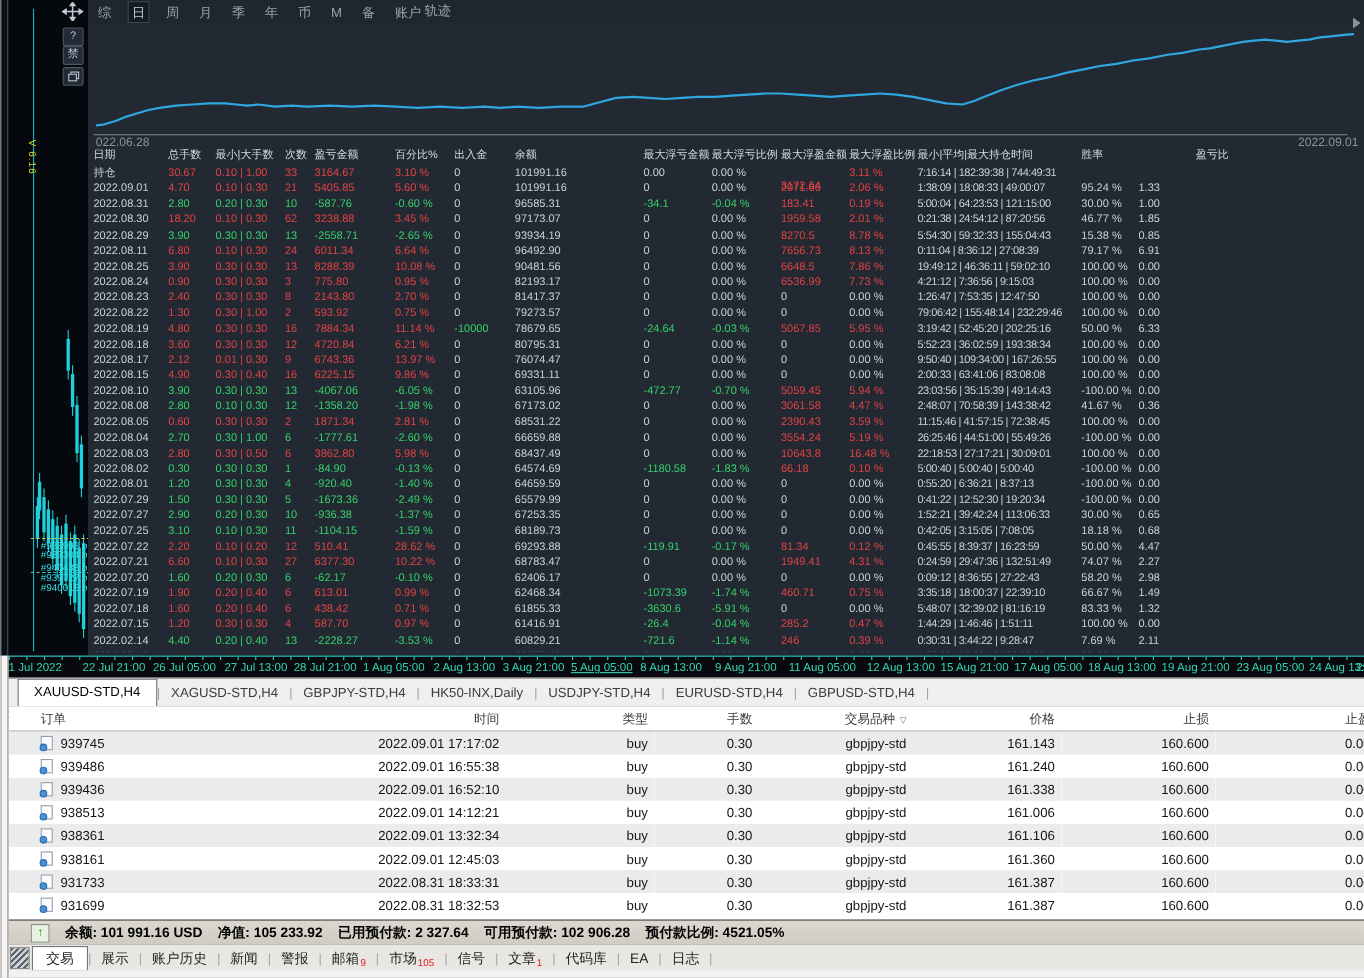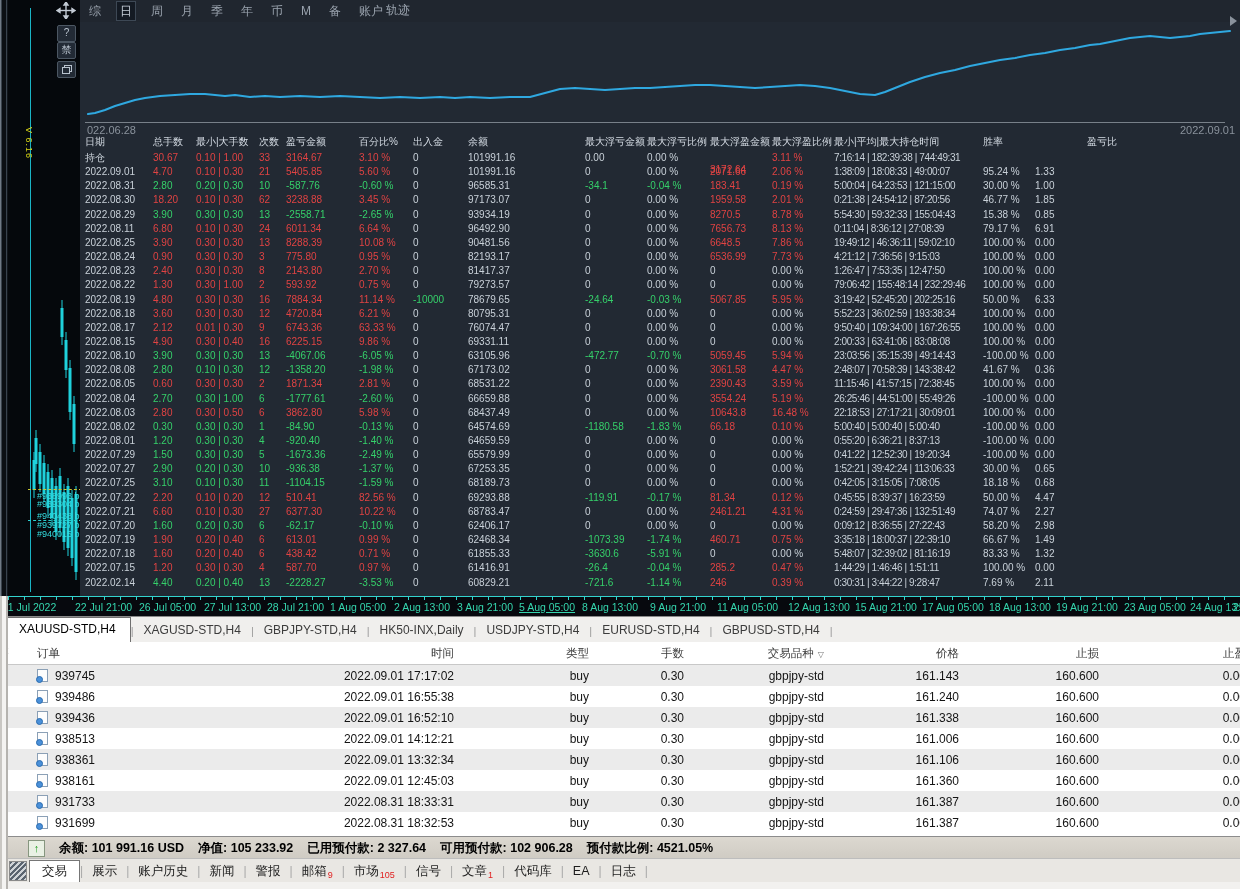--- a/index.html
+++ b/index.html
@@ -42,21 +42,21 @@
   #stats .down{color:#35d06a;}
   #stats .t{letter-spacing:-0.4px;}
 
   
   #axisbar{left:0;top:596px;width:1240px;height:20px;background:#07090e;border-top:1px solid #33d3cd;}
   .tick{position:absolute;top:0;width:1px;height:3px;background:#33d3cd;}
   .axis-label{position:absolute;top:4px;color:#35d6ae;font-size:10.5px;white-space:nowrap;}
 
   
   #charttabs{left:0;top:616px;width:1240px;height:26px;background:#f0efed;border-top:1px solid #8a8a8a;
-             display:flex;align-items:flex-end;padding-left:4px;box-sizing:border-box;}
+             display:flex;align-items:flex-end;padding-left:16px;box-sizing:border-box;}
   .ctab{font-size:12px;color:#3c3c3c;padding:4px 10px 5px;white-space:nowrap;}
   .ctab.active{background:#fff;border:1px solid #6f6f6f;border-bottom:none;color:#000;padding:4px 14px 6px;}
   .ctab-sep{color:#9b9b9b;padding-bottom:5px;font-size:11px;}
 
   
   #orders-panel{left:0;top:642px;width:1240px;height:194px;background:#fff;overflow:hidden;}
   #orders-close{left:3px;top:3px;color:#222;font-size:11px;line-height:10px;position:absolute;}
   #orders-table{position:absolute;left:8px;top:0;width:1244px;border-collapse:collapse;table-layout:fixed;}
   #orders-table th{font-weight:normal;color:#3a3a3a;font-size:11.5px;height:22px;
                    border-bottom:1px solid #c8c8c8;text-align:right;padding:0 6px 0 0;white-space:nowrap;overflow:hidden;}
@@ -380,21 +380,21 @@
       <span class="cell" style="left: 625px; top: 171.65px;">0</span>
       <span class="cell" style="left: 687px; top: 171.65px;">0.00 %</span>
       <span class="cell t" style="left: 749px; top: 171.65px;">5:52:23 | 36:02:59 | 193:38:34</span>
       <span class="cell" style="left: 898px; top: 171.65px;">100.00 %</span>
       <span class="cell" style="left: 950px; top: 171.65px;">0.00</span>
       <span class="cell" style="left: 0px; top: 185.8px;">2022.08.17</span>
       <span class="cell up" style="left: 68px; top: 185.8px;">2.12</span>
       <span class="cell up" style="left: 111px; top: 185.8px;">0.01 | 0.30</span>
       <span class="cell up" style="left: 174px; top: 185.8px;">9</span>
       <span class="cell up" style="left: 201px; top: 185.8px;">6743.36</span>
-      <span class="cell up" style="left: 274px; top: 185.8px;">63.33 %</span>
+      <span class="cell up" style="left: 274px; top: 185.8px;">13.97 %</span>
       <span class="cell" style="left: 328px; top: 185.8px;">0</span>
       <span class="cell" style="left: 383px; top: 185.8px;">76074.47</span>
       <span class="cell" style="left: 500px; top: 185.8px;">0</span>
       <span class="cell" style="left: 562px; top: 185.8px;">0.00 %</span>
       <span class="cell" style="left: 625px; top: 185.8px;">0</span>
       <span class="cell" style="left: 687px; top: 185.8px;">0.00 %</span>
       <span class="cell t" style="left: 749px; top: 185.8px;">9:50:40 | 109:34:00 | 167:26:55</span>
       <span class="cell" style="left: 898px; top: 185.8px;">100.00 %</span>
       <span class="cell" style="left: 950px; top: 185.8px;">0.00</span>
       <span class="cell" style="left: 0px; top: 199.95px;">2022.08.15</span>
@@ -560,41 +560,41 @@
       <span class="cell" style="left: 625px; top: 341.45px;">0</span>
       <span class="cell" style="left: 687px; top: 341.45px;">0.00 %</span>
       <span class="cell t" style="left: 749px; top: 341.45px;">0:42:05 | 3:15:05 | 7:08:05</span>
       <span class="cell" style="left: 898px; top: 341.45px;">18.18 %</span>
       <span class="cell" style="left: 950px; top: 341.45px;">0.68</span>
       <span class="cell" style="left: 0px; top: 355.6px;">2022.07.22</span>
       <span class="cell up" style="left: 68px; top: 355.6px;">2.20</span>
       <span class="cell up" style="left: 111px; top: 355.6px;">0.10 | 0.20</span>
       <span class="cell up" style="left: 174px; top: 355.6px;">12</span>
       <span class="cell up" style="left: 201px; top: 355.6px;">510.41</span>
-      <span class="cell up" style="left: 274px; top: 355.6px;">82.56 %</span>
+      <span class="cell up" style="left: 274px; top: 355.6px;">28.62 %</span>
       <span class="cell" style="left: 328px; top: 355.6px;">0</span>
       <span class="cell" style="left: 383px; top: 355.6px;">69293.88</span>
       <span class="cell down" style="left: 500px; top: 355.6px;">-119.91</span>
       <span class="cell down" style="left: 562px; top: 355.6px;">-0.17 %</span>
       <span class="cell up" style="left: 625px; top: 355.6px;">81.34</span>
       <span class="cell up" style="left: 687px; top: 355.6px;">0.12 %</span>
       <span class="cell t" style="left: 749px; top: 355.6px;">0:45:55 | 8:39:37 | 16:23:59</span>
       <span class="cell" style="left: 898px; top: 355.6px;">50.00 %</span>
       <span class="cell" style="left: 950px; top: 355.6px;">4.47</span>
       <span class="cell" style="left: 0px; top: 369.75px;">2022.07.21</span>
       <span class="cell up" style="left: 68px; top: 369.75px;">6.60</span>
       <span class="cell up" style="left: 111px; top: 369.75px;">0.10 | 0.30</span>
       <span class="cell up" style="left: 174px; top: 369.75px;">27</span>
       <span class="cell up" style="left: 201px; top: 369.75px;">6377.30</span>
       <span class="cell up" style="left: 274px; top: 369.75px;">10.22 %</span>
       <span class="cell" style="left: 328px; top: 369.75px;">0</span>
       <span class="cell" style="left: 383px; top: 369.75px;">68783.47</span>
       <span class="cell" style="left: 500px; top: 369.75px;">0</span>
       <span class="cell" style="left: 562px; top: 369.75px;">0.00 %</span>
-      <span class="cell up" style="left: 625px; top: 369.75px;">2461.21</span>
+      <span class="cell up" style="left: 625px; top: 369.75px;">1949.41</span>
       <span class="cell up" style="left: 687px; top: 369.75px;">4.31 %</span>
       <span class="cell t" style="left: 749px; top: 369.75px;">0:24:59 | 29:47:36 | 132:51:49</span>
       <span class="cell" style="left: 898px; top: 369.75px;">74.07 %</span>
       <span class="cell" style="left: 950px; top: 369.75px;">2.27</span>
       <span class="cell" style="left: 0px; top: 383.9px;">2022.07.20</span>
       <span class="cell down" style="left: 68px; top: 383.9px;">1.60</span>
       <span class="cell down" style="left: 111px; top: 383.9px;">0.20 | 0.30</span>
       <span class="cell down" style="left: 174px; top: 383.9px;">6</span>
       <span class="cell down" style="left: 201px; top: 383.9px;">-62.17</span>
       <span class="cell down" style="left: 274px; top: 383.9px;">-0.10 %</span>

